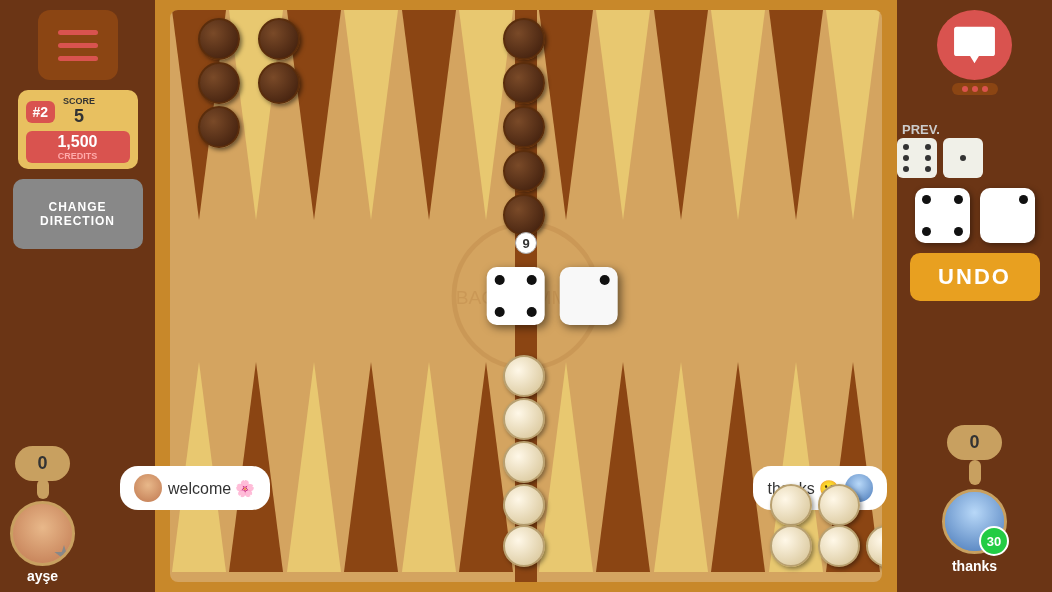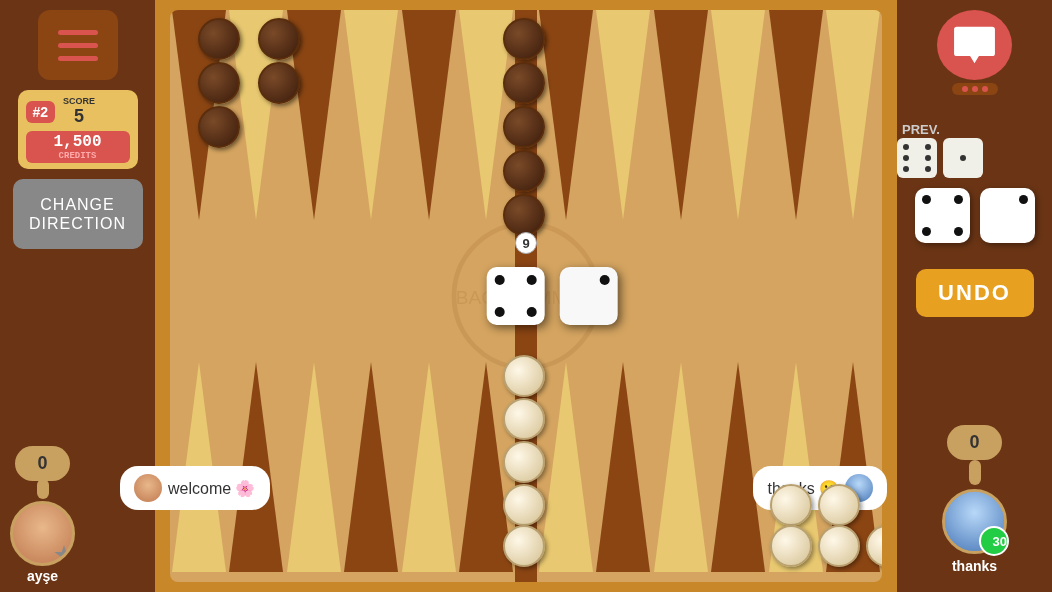--- a/index.html
+++ b/index.html
@@ -86,21 +86,20 @@
       font-weight: bold;
       color: #333;
     }
     .credits-row {
       background: #d9534f;
       border-radius: 6px;
       width: 100%;
       text-align: center;
       padding: 2px 4px;
       margin-top: 4px;
-      font-family: Liberation Mono, monospace;
     }
     .credits-val {
       font-size: 16px;
       font-weight: bold;
       color: white;
     }
     .credits-label {
       font-size: 9px;
       color: #ffaaaa;
       font-weight: bold;
@@ -122,22 +121,22 @@
       text-transform: uppercase;
     }
 
     #change-direction-btn {
       background: #888;
       color: white;
       border: none;
       border-radius: 10px;
       width: 130px;
       height: 70px;
-      font-size: 16px;
-      font-weight: normal;
+      font-size: 12px;
+      font-weight: bold;
       letter-spacing: 1px;
       cursor: pointer;
       text-transform: uppercase;
       line-height: 1.2;
     }
 
     
     #player1-area {
       position: absolute;
       bottom: 8px;
@@ -319,48 +318,47 @@
     }
     .dice-dot-lg.empty {
       background: transparent;
     }
 
     #undo-btn {
       background: #e8a020;
       color: white;
       border: none;
       border-radius: 10px;
-      width: 118px;
+      width: 130px;
       height: 48px;
       font-size: 22px;
       font-weight: bold;
       letter-spacing: 2px;
       cursor: pointer;
       text-transform: uppercase;
-      margin-top: 16px;
     }
     .player2-avatar {
       width: 65px;
       height: 65px;
       border-radius: 50%;
       background: radial-gradient(circle at 50% 35%, #b8d0e8, #5080b0);
       border: 3px solid #c8a060;
       position: relative;
     }
     .timer-circle {
       position: absolute;
       bottom: -5px;
       right: -5px;
       width: 30px;
       height: 30px;
       border-radius: 50%;
       background: #22cc44;
       display: flex;
       align-items: center;
-      justify-content: flex-end;
+      justify-content: center;
       font-size: 13px;
       font-weight: bold;
       color: white;
       border: 2px solid white;
     }
     .chat-bubble-right {
       position: absolute;
       bottom: 80px;
       right: 120px;
       background: white;

